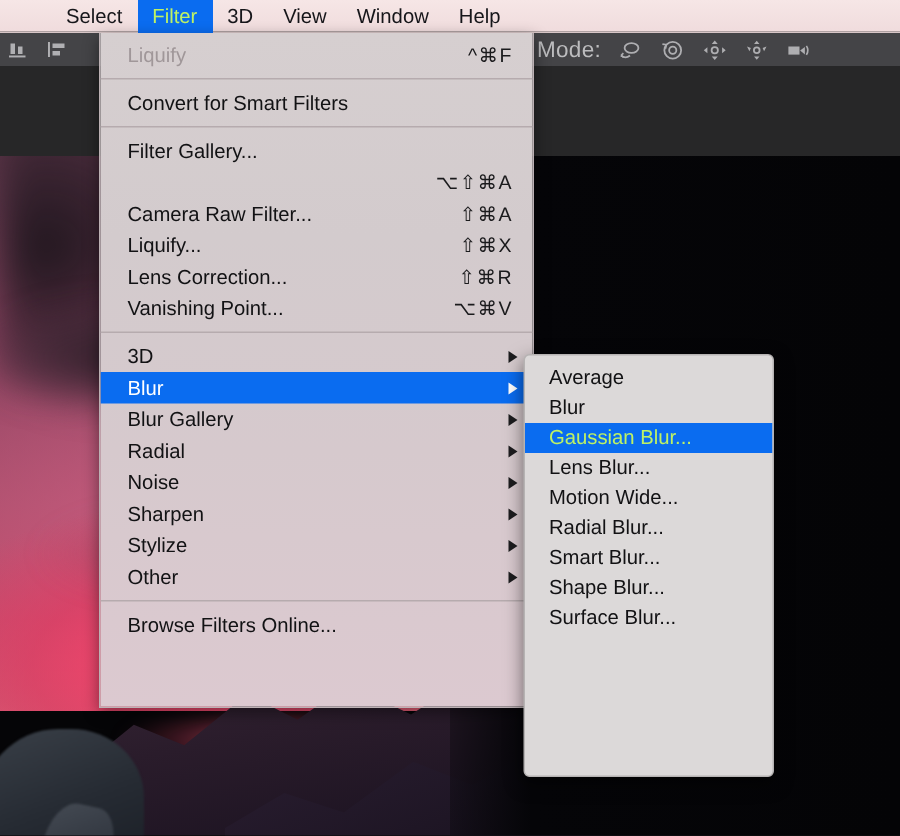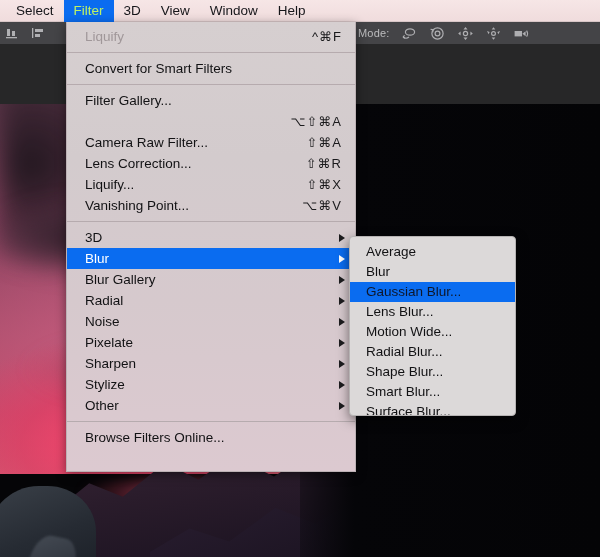--- a/index.html
+++ b/index.html
@@ -83,36 +83,36 @@
     background:linear-gradient(180deg,#f6e6e6 0%, #f0dcdd 100%);
     display:flex; align-items:center;
     border-bottom:1px solid #d8c6c7;
     z-index:40;
   }
   .mb-item{
     height:22px; line-height:22px; padding:0 10px;
     font-size:13.5px; color:#16161a; white-space:nowrap;
     font-family:"Liberation Sans", sans-serif;
   }
-  .mb-item.first{ padding-left:16px; }
+  .mb-item.first{ padding-left:16px;margin-left:28px; }
   .mb-item.active{ background:#0a6cf0; color:#bef264; }
 
   
   #options-bar{
     position:absolute; left:0; top:22px; width:600px; height:22px;
     background:#444447; z-index:30;
     display:flex; align-items:center;
   }
   .opt-left{ display:flex; align-items:center; gap:10px; padding-left:4px; width:66px;}
   .opt-icon{ width:16px; height:14px; position:relative; opacity:.78;}
   .opt-right{
     position:absolute; left:358px; top:0; height:22px;
     display:flex; align-items:center; gap:11px;
   }
-  .mode-label{ font-size:11px; color:#bcbcbe; letter-spacing:.2px;}
+  .mode-label{ font-size:15px; color:#bcbcbe; letter-spacing:.2px;}
   .mode-ic{ width:17px; height:15px; opacity:.8; }
 
   
   #filter-menu{
     position:absolute; left:66px; top:22px; width:290px; height:450px;
     background:linear-gradient(180deg,#d6cfd0 0%, #d3cbcd 30%, #d6c9cd 62%, #dcc9d0 100%);
     border:1px solid #bcb1b4;
     border-top:none;
     box-shadow:0 3px 10px rgba(0,0,0,.45);
     z-index:50;
@@ -136,34 +136,34 @@
     margin-left:auto;
     width:0;height:0;border-left:6px solid #1c1c1e;
     border-top:4.5px solid transparent;border-bottom:4.5px solid transparent;
   }
   .mi.sel .arrow{ border-left-color:#ffffff; }
   .sep{ height:1px; background:#b6abae; margin:5px 0 5px 0; }
   .gap-sm{ height:4px; }
 
   
   #blur-submenu{
-    position:absolute; left:349px; top:236px; width:167px; height:180px;
+    position:absolute; left:349px; top:236px; width:167px; height:282px;
     background:#dcd9d9;
     border:1px solid #b6b3b3;
     border-radius:4px;
     box-shadow:0 4px 12px rgba(0,0,0,.5);
     z-index:60; padding:5px 0;
     font-size:13.5px; color:#121214;
     overflow:hidden;
   }
   .si{
     height:20px; line-height:20px; padding-left:16px;
     white-space:nowrap; display:flex; align-items:center;
   }
-  .si.sel{ background:#0a6cf0; color:#0f172a; }
+  .si.sel{ background:#0a6cf0; color:#bef264; }
 </style>
 </head>
 <body>
 
 <div id="canvas-photo">
   <div class="sky"></div>
   <div class="sky-dark-left"></div>
   <div class="cloud-a"></div>
   <div class="cloud-b"></div>
   <div class="glow-bottom"></div>
@@ -257,28 +257,28 @@
     <span class="lbl">Filter Gallery...</span>
   </div>
   <div class="mi">
     <span class="sc">⌥⇧⌘A</span>
   </div>
   <div class="mi">
     <span class="lbl">Camera Raw Filter...</span>
     <span class="sc">⇧⌘A</span>
   </div>
   <div class="mi">
+    <span class="lbl">Liquify...</span>
+    <span class="sc">⇧⌘X</span>
+  </div>
+  <div class="mi">
     <span class="lbl">Lens Correction...</span>
     <span class="sc">⇧⌘R</span>
   </div>
   <div class="mi">
-    <span class="lbl">Liquify...</span>
-    <span class="sc">⇧⌘X</span>
-  </div>
-  <div class="mi">
     <span class="lbl">Vanishing Point...</span>
     <span class="sc">⌥⌘V</span>
   </div>
   <div class="sep"></div>
 
   <div class="mi">
     <span class="lbl">3D</span>
     <span class="arrow"></span>
   </div>
   <div class="mi sel">
@@ -288,24 +288,20 @@
   <div class="mi">
     <span class="lbl">Blur Gallery</span>
     <span class="arrow"></span>
   </div>
   <div class="mi">
     <span class="lbl">Radial</span>
     <span class="arrow"></span>
   </div>
   <div class="mi">
     <span class="lbl">Noise</span>
-    <span class="arrow"></span>
-  </div>
-  <div class="mi">
-    <span class="lbl">Pixelate</span>
     <span class="arrow"></span>
   </div>
   <div class="mi">
     <span class="lbl">Sharpen</span>
     <span class="arrow"></span>
   </div>
   <div class="mi">
     <span class="lbl">Stylize</span>
     <span class="arrow"></span>
   </div>
@@ -320,16 +316,16 @@
   </div>
 </div>
 
 <div id="blur-submenu">
   <div class="si">Average</div>
   <div class="si">Blur</div>
   <div class="si sel">Gaussian Blur...</div>
   <div class="si">Lens Blur...</div>
   <div class="si">Motion Wide...</div>
   <div class="si">Radial Blur...</div>
+  <div class="si">Smart Blur...</div>
   <div class="si">Shape Blur...</div>
-  <div class="si">Smart Blur...</div>
   <div class="si">Surface Blur...</div>
 </div>
 
 </body></html>

